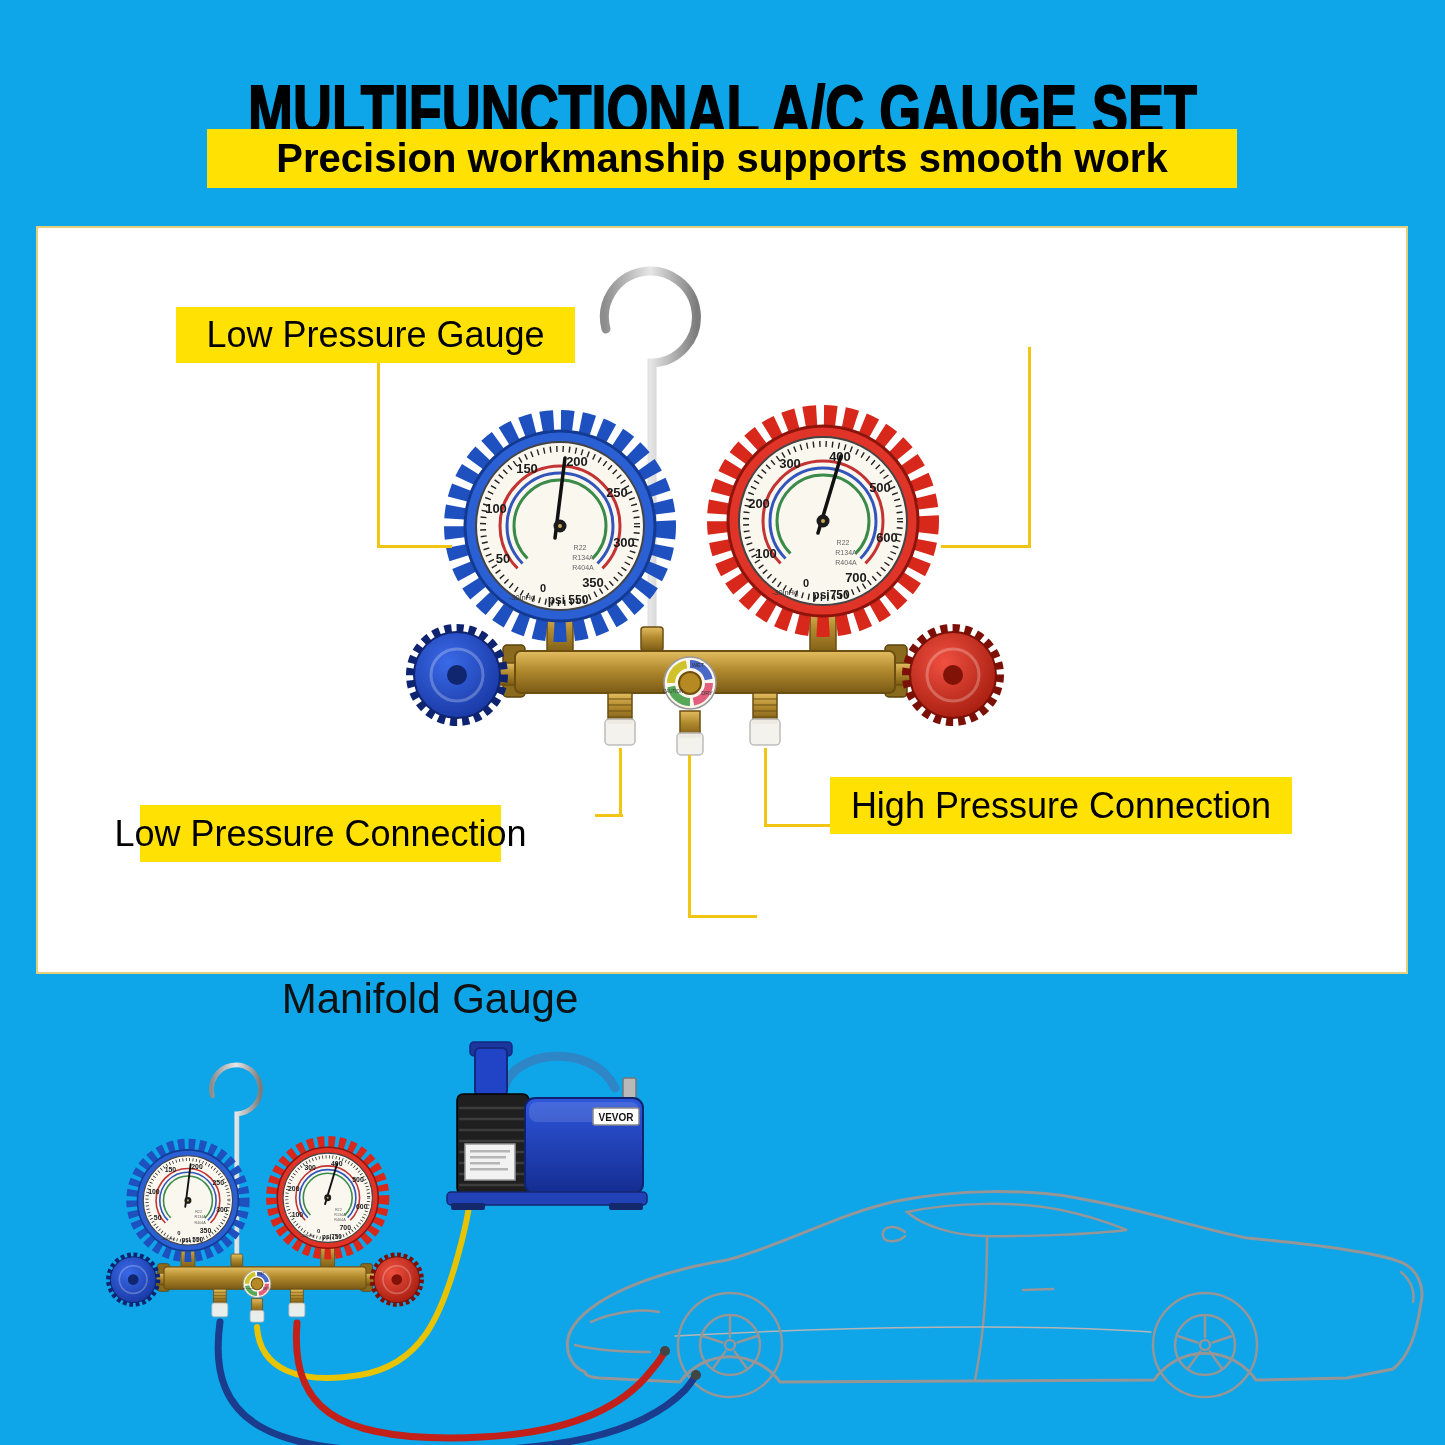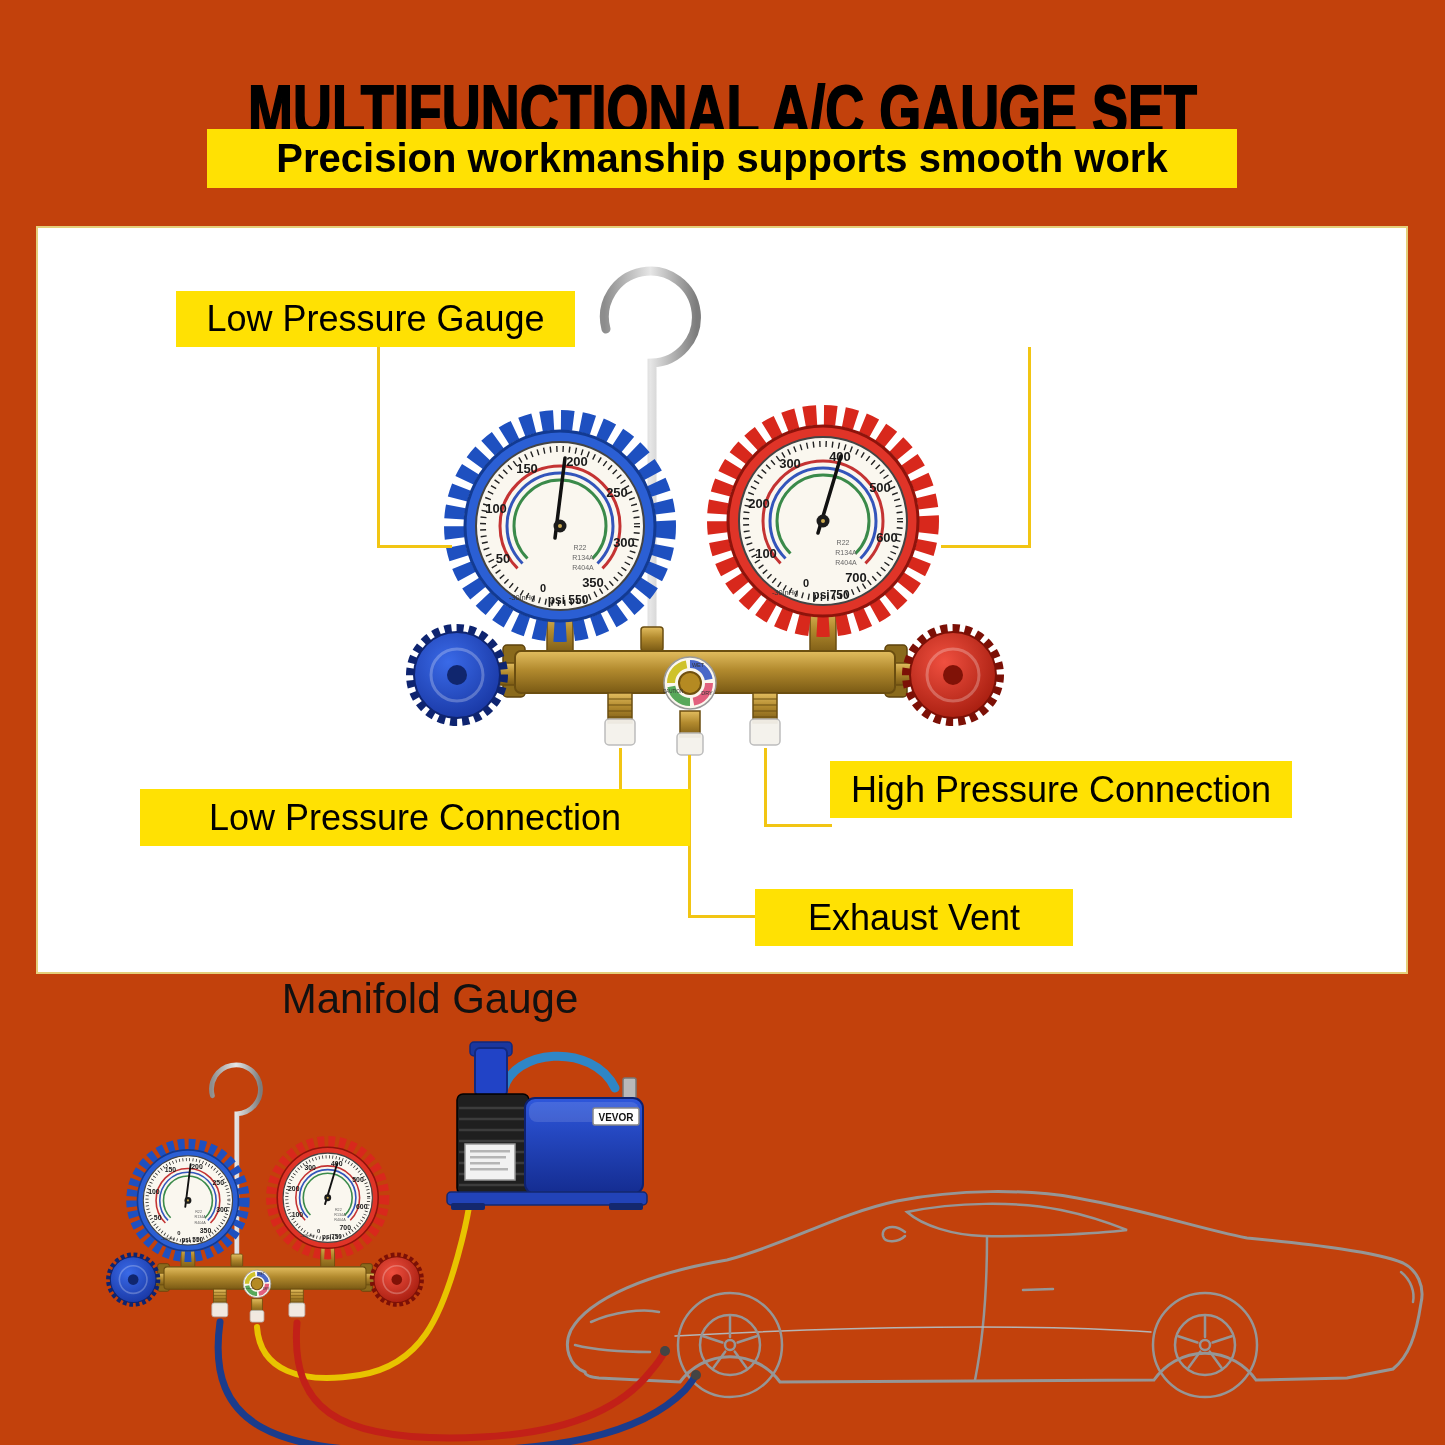--- a/index.html
+++ b/index.html
@@ -1,31 +1,31 @@
 <!DOCTYPE html>
 <html><head>
 <meta charset="utf-8">
 <style>
   html,body{margin:0;padding:0;background:#fff;}
-  .page{position:relative;width:1445px;height:1445px;background:#c2410c;overflow:hidden;
+  .page{position:relative;width:1445px;height:1445px;background:#0ea5e9;overflow:hidden;
         font-family:"Liberation Sans",sans-serif;color:#000;}
   .title{position:absolute;top:30px;left:0;width:1445px;text-align:center;
          font-size:58px;font-weight:bold;letter-spacing:0px;
          transform:scale(.93,1.22);transform-origin:center top;
          -webkit-text-stroke:1.5px #000;}
   .banner{position:absolute;top:129px;left:207px;width:1030px;height:59px;background:#ffe103;
           display:flex;align-items:center;justify-content:center;
           font-size:40px;font-weight:bold;}
   .dbox{position:absolute;top:226px;left:36px;width:1372px;height:748px;
         border:2px solid #e5cf7a;background:#ffffff;box-sizing:border-box;}
   .ylabel{position:absolute;background:#ffe103;display:flex;align-items:center;justify-content:center;
-          font-size:36px;font-weight:normal;color:#000;white-space:nowrap;}
+          font-size:36px;font-weight:normal;color:#000;white-space:nowrap;margin-top:16px;}
   .lbl-low-gauge{left:176px;top:291px;width:399px;height:56px;}
   .lbl-high-gauge{left:830px;top:291px;width:400px;height:56px;}
-  .lbl-low-conn{left:140px;top:789px;width:550px;height:57px;}
+  .lbl-low-conn{left:140px;top:789px;width:361px;height:57px;}
   .lbl-high-conn{left:830px;top:761px;width:462px;height:57px;}
   .lbl-exhaust{left:755px;top:889px;width:318px;height:57px;}
   .cline{position:absolute;background:#f2c513;}
   .caption{position:absolute;font-size:42px;color:#111;white-space:nowrap;}
   .cap-manifold{left:230px;top:975px;width:400px;text-align:center;}
   .cap-pump{left:688px;top:1108px;}
   svg{font-family:"Liberation Sans",sans-serif;}
 </style>
 </head>
 <body>
@@ -190,23 +190,20 @@
 
   <div class="ylabel lbl-low-gauge">
     <span>Low Pressure Gauge</span>
   </div>
   <div class="ylabel lbl-low-conn">
     <span>Low Pressure Connection</span>
   </div>
   <div class="ylabel lbl-high-conn">
     <span>High Pressure Connection</span>
   </div>
-  <div class="ylabel lbl-exhaust">
-    <span>Exhaust Vent</span>
-  </div>
 
   <div class="caption cap-manifold">Manifold Gauge</div>
 
   <svg style="position:absolute;left:0;top:990px;" width="1445" height="455" viewBox="0 0 1445 455">
     <defs>
       <linearGradient id="pumpGrad" x1="0" y1="0" x2="0" y2="1">
         <stop offset="0" stop-color="#2e57dc"></stop>
           <stop offset="1" stop-color="#142c90"></stop>
       </linearGradient>
     </defs>

